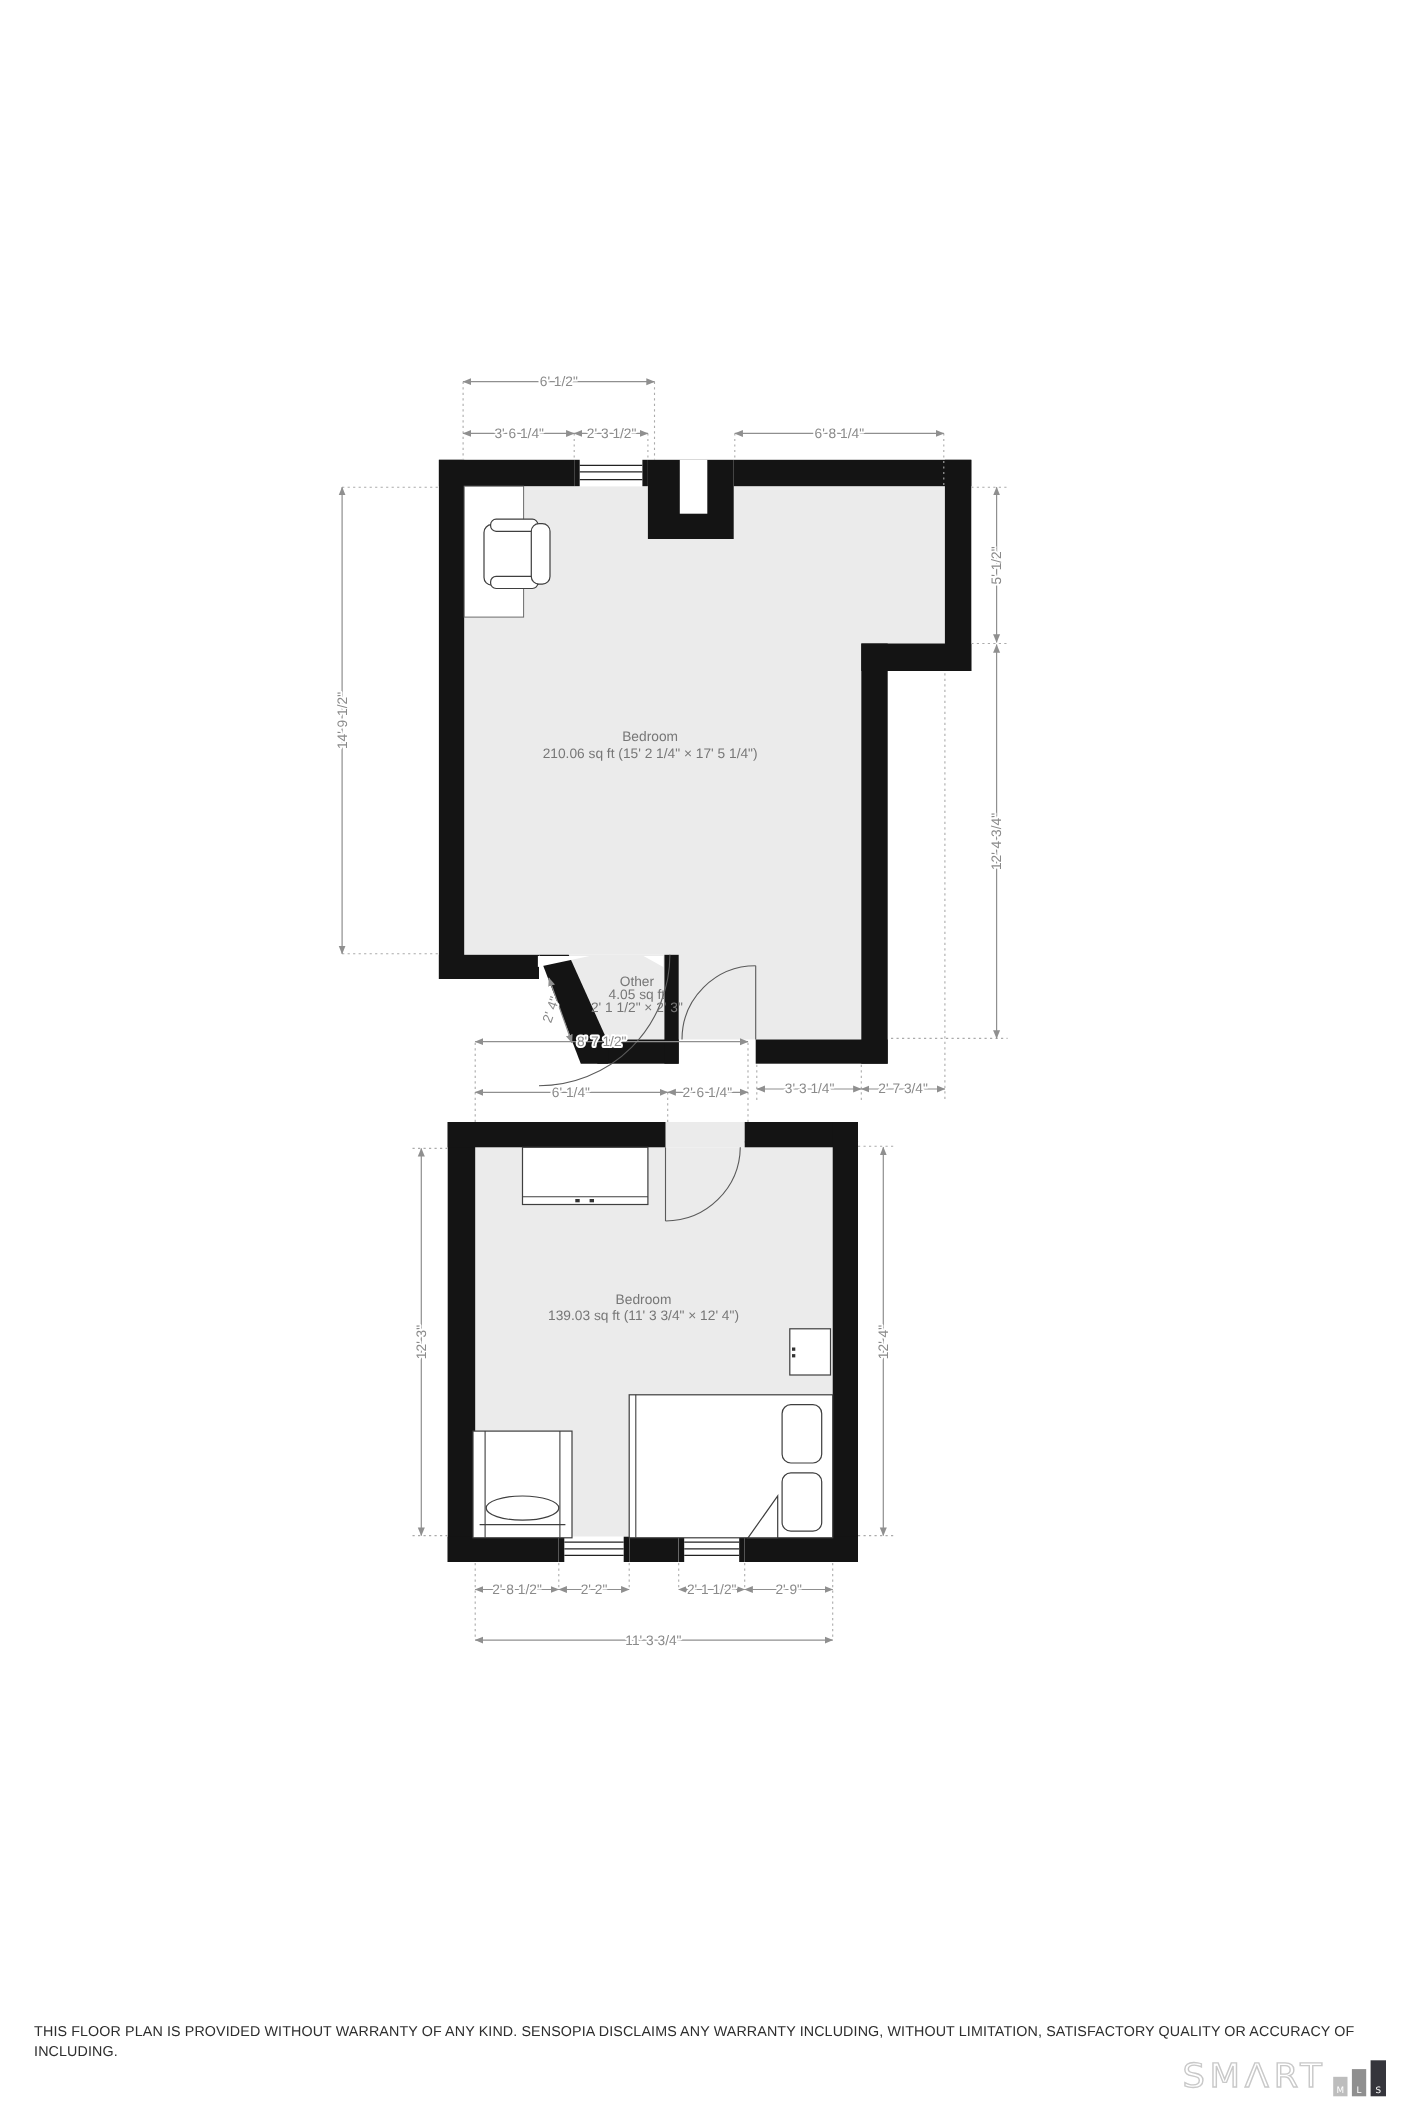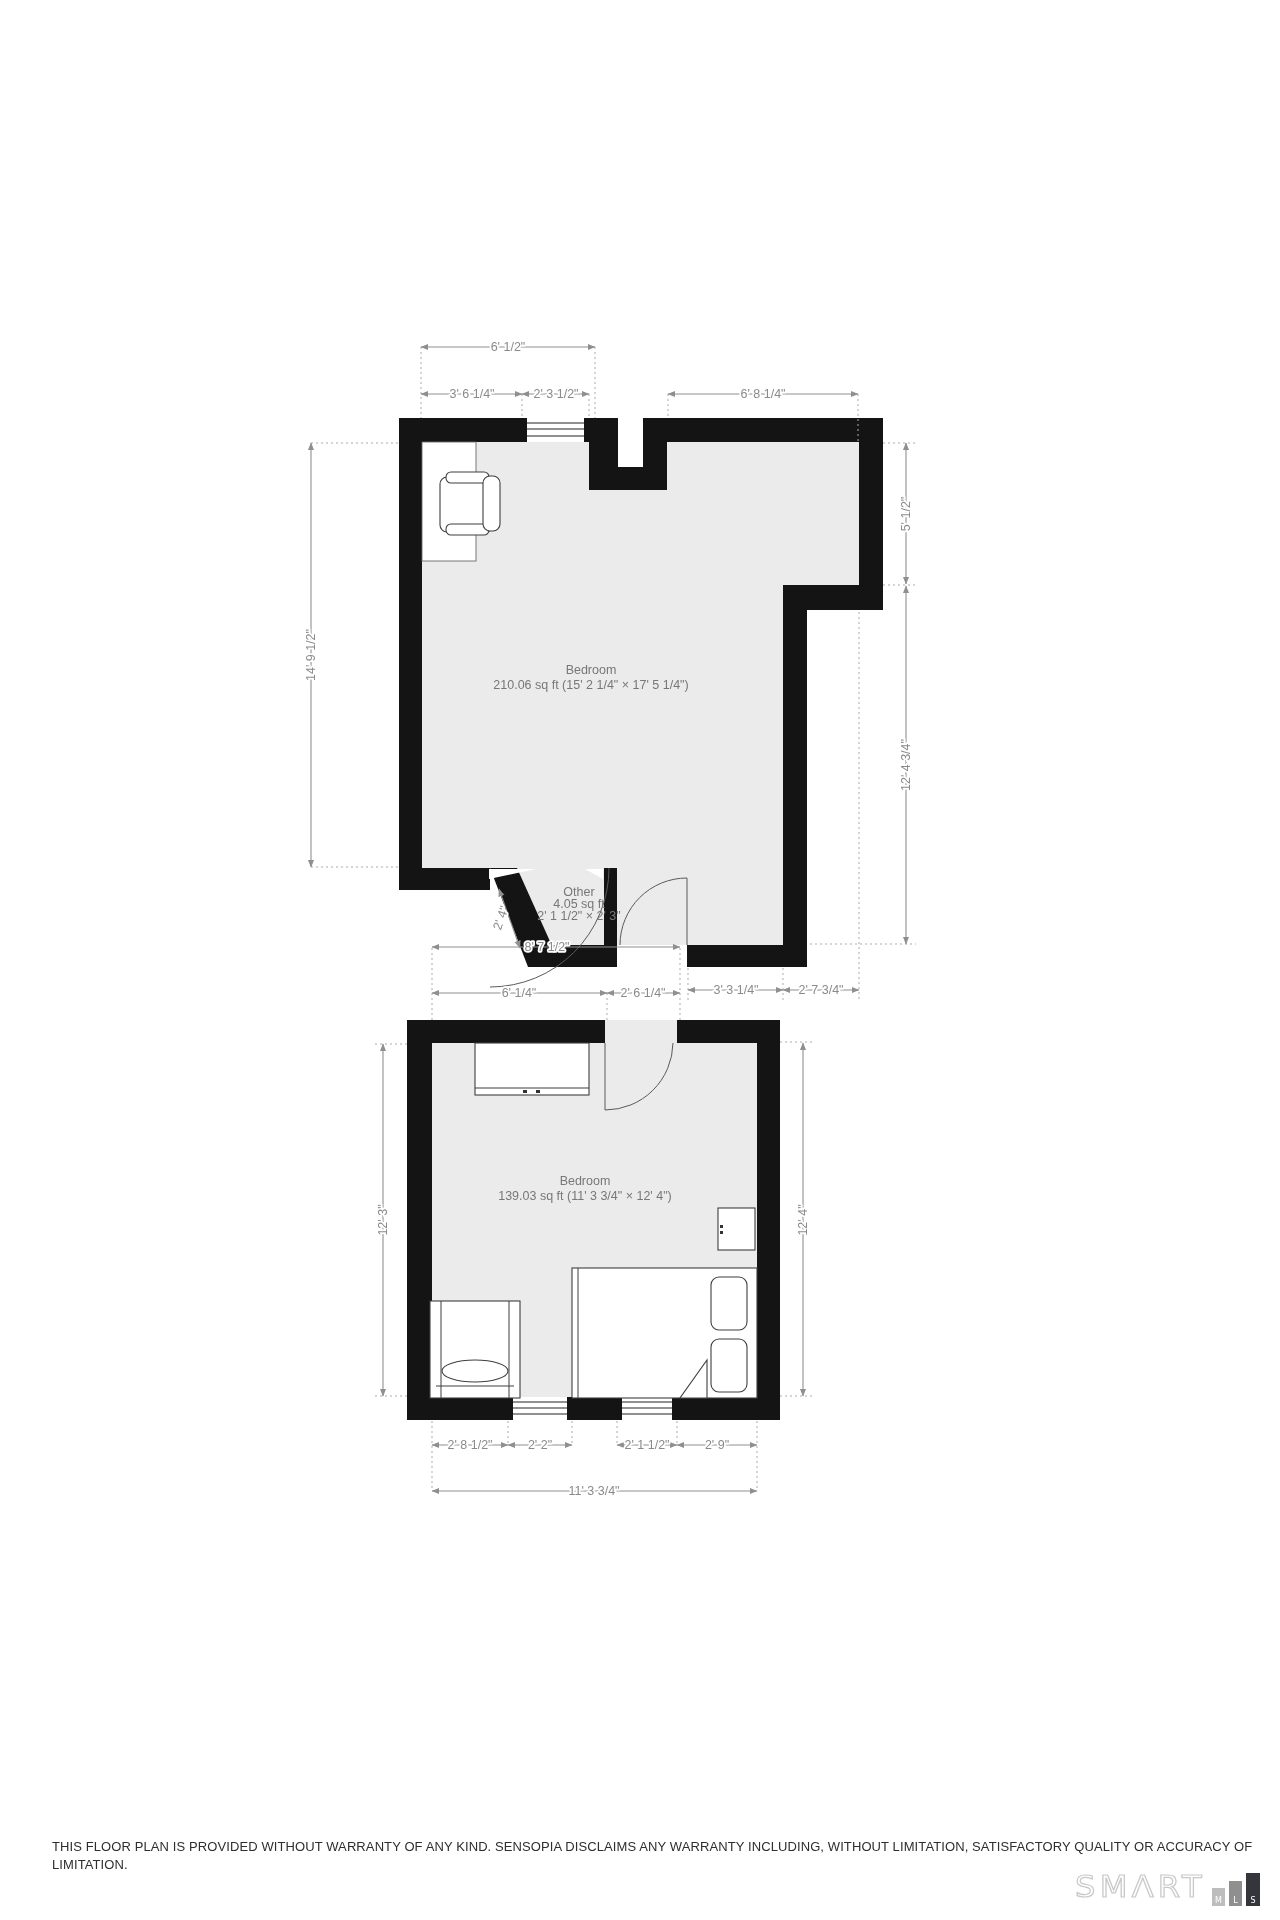--- a/index.html
+++ b/index.html
@@ -8,21 +8,21 @@
   .wall{fill:#141414;}
   .floor{fill:#ebebeb;}
   .dimline{stroke:#8f8f8f;stroke-width:1.1;fill:none;}
   .ext{stroke:#ababab;stroke-width:1;fill:none;stroke-dasharray:2 3;}
   .dim{font-family:"Liberation Sans",sans-serif;font-size:12.5px;fill:#8a8a8a;paint-order:stroke;stroke:#ffffff;stroke-width:3.5px;stroke-linejoin:round;text-anchor:middle;dominant-baseline:central;}
   .room{font-family:"Liberation Sans",sans-serif;font-size:12.5px;fill:#777777;paint-order:stroke;stroke:#ebebeb;stroke-width:0px;text-anchor:middle;dominant-baseline:central;}
   .furn{fill:#ffffff;stroke:#3f3f3f;stroke-width:1.1;}
   .furnthin{fill:none;stroke:#3f3f3f;stroke-width:1;}
   .doorarc{fill:none;stroke:#5a5a5a;stroke-width:1;}
   .winline{stroke:#222222;stroke-width:1.2;}
-  #disclaimer{position:absolute;left:52px;top:1838px;width:1210px;color:#2e2e2e;font-size:13px;line-height:18px;letter-spacing:0.1px;}
+  #disclaimer{position:absolute;left:31px;top:1838px;width:1210px;color:#2e2e2e;font-size:13px;line-height:18px;letter-spacing:0.1px;}
   #logo{position:absolute;left:1075px;top:1866px;}
 </style>
 </head>
 <body>
 
 <svg id="plan-svg" width="1280" height="1920" viewBox="0 0 1280 1920">
   <defs>
     <marker id="dimarrow" viewBox="0 0 8 8" refX="7.2" refY="4" markerWidth="7.5" markerHeight="7.5" orient="auto-start-reverse">
       <path d="M0,0.9 L7.6,4 L0,7.1 z" fill="#8f8f8f"></path>
     </marker>
@@ -233,21 +233,21 @@
     <text class="dim" x="470" y="1445">2' 8 1/2"</text>
     <text class="dim" x="540" y="1445">2' 2"</text>
     <text class="dim" x="647" y="1445">2' 1 1/2"</text>
     <text class="dim" x="717" y="1445">2' 9"</text>
     <text class="dim" x="594" y="1491">11' 3 3/4"</text>
   </g>
 </svg>
 
 <div id="disclaimer">
   <div>THIS FLOOR PLAN IS PROVIDED WITHOUT WARRANTY OF ANY KIND. SENSOPIA DISCLAIMS ANY WARRANTY INCLUDING, WITHOUT LIMITATION, SATISFACTORY QUALITY OR ACCURACY OF</div>
-  <div>LIMITATION.</div>
+  <div>INCLUDING.</div>
 </div>
 
 <svg id="logo" width="195" height="40" viewBox="0 0 195 40">
   <text x="0" y="31" textLength="131" lengthAdjust="spacingAndGlyphs" font-family="DejaVu Sans, sans-serif" font-size="30" letter-spacing="4" fill="#ffffff" stroke="#c9c9c9" stroke-width="1.2">SMΛRT</text>
   <g>
     <rect x="137" y="22" width="13" height="18" fill="#bdbdbd"></rect>
     <rect x="154" y="15" width="13" height="25" fill="#8f8f8f"></rect>
     <rect x="171" y="7" width="14" height="33" fill="#35353c"></rect>
     <text x="143.5" y="37" font-size="8" font-family="DejaVu Sans, sans-serif" fill="#ffffff" text-anchor="middle">M</text>
     <text x="160.5" y="37" font-size="8" font-family="DejaVu Sans, sans-serif" fill="#ffffff" text-anchor="middle">L</text>

